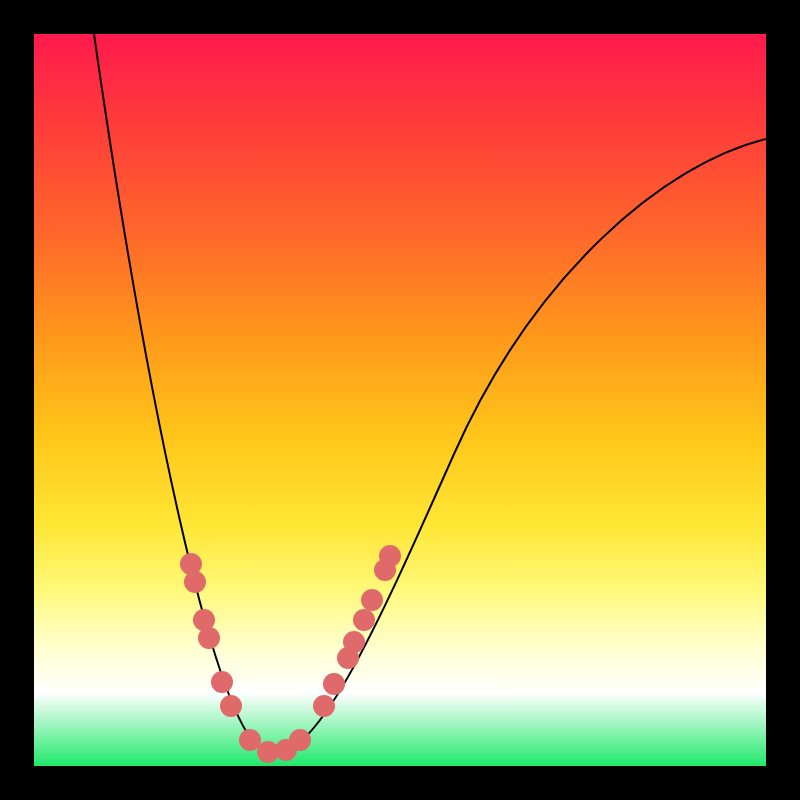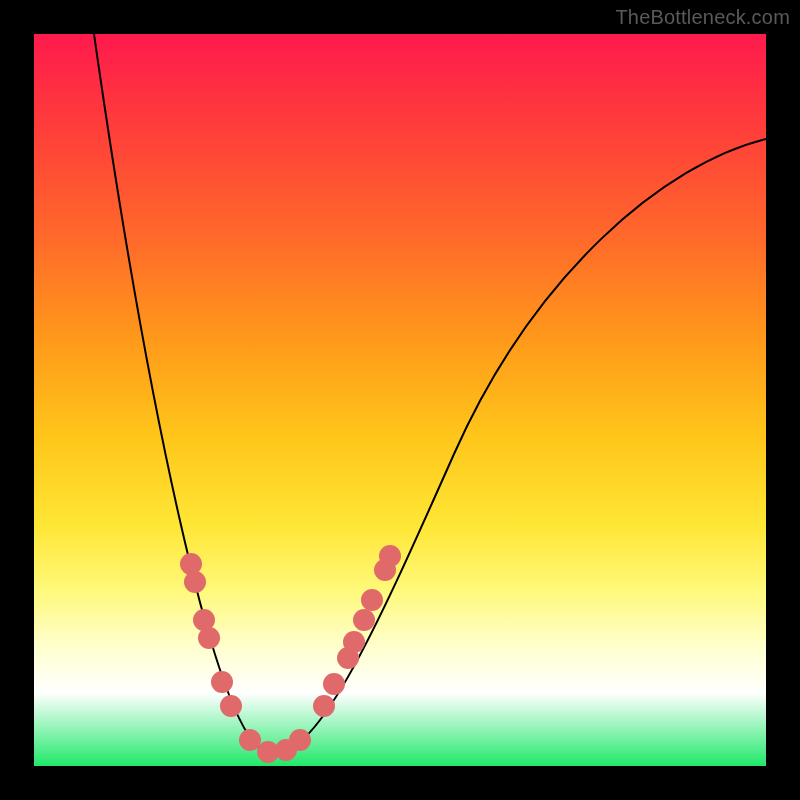--- a/index.html
+++ b/index.html
@@ -57,21 +57,20 @@
     margin-left: -11px;
     margin-top: -11px;
     border-radius: 50%;
     background: #e06a6a;
   }
 </style>
 </head>
 <body>
 
 <div class="chart-wrap">
-  <div class="watermark">TheBottleneck.com</div>
 
   <div class="plot-area">
     <svg class="curve" viewBox="0 0 732 732" preserveAspectRatio="none">
       <path fill="none" stroke="#000" stroke-width="2" d="M 60 0 C 110 350, 180 700, 232 718 C 280 735, 340 600, 420 420 C 500 240, 630 130, 732 105"></path>
     </svg>
     <div id="beads">
         <div class="bead" style="left: 157px; top: 530px;"></div>
         <div class="bead" style="left: 161px; top: 548px;"></div>
         <div class="bead" style="left: 170px; top: 586px;"></div>
         <div class="bead" style="left: 175px; top: 604px;"></div>

